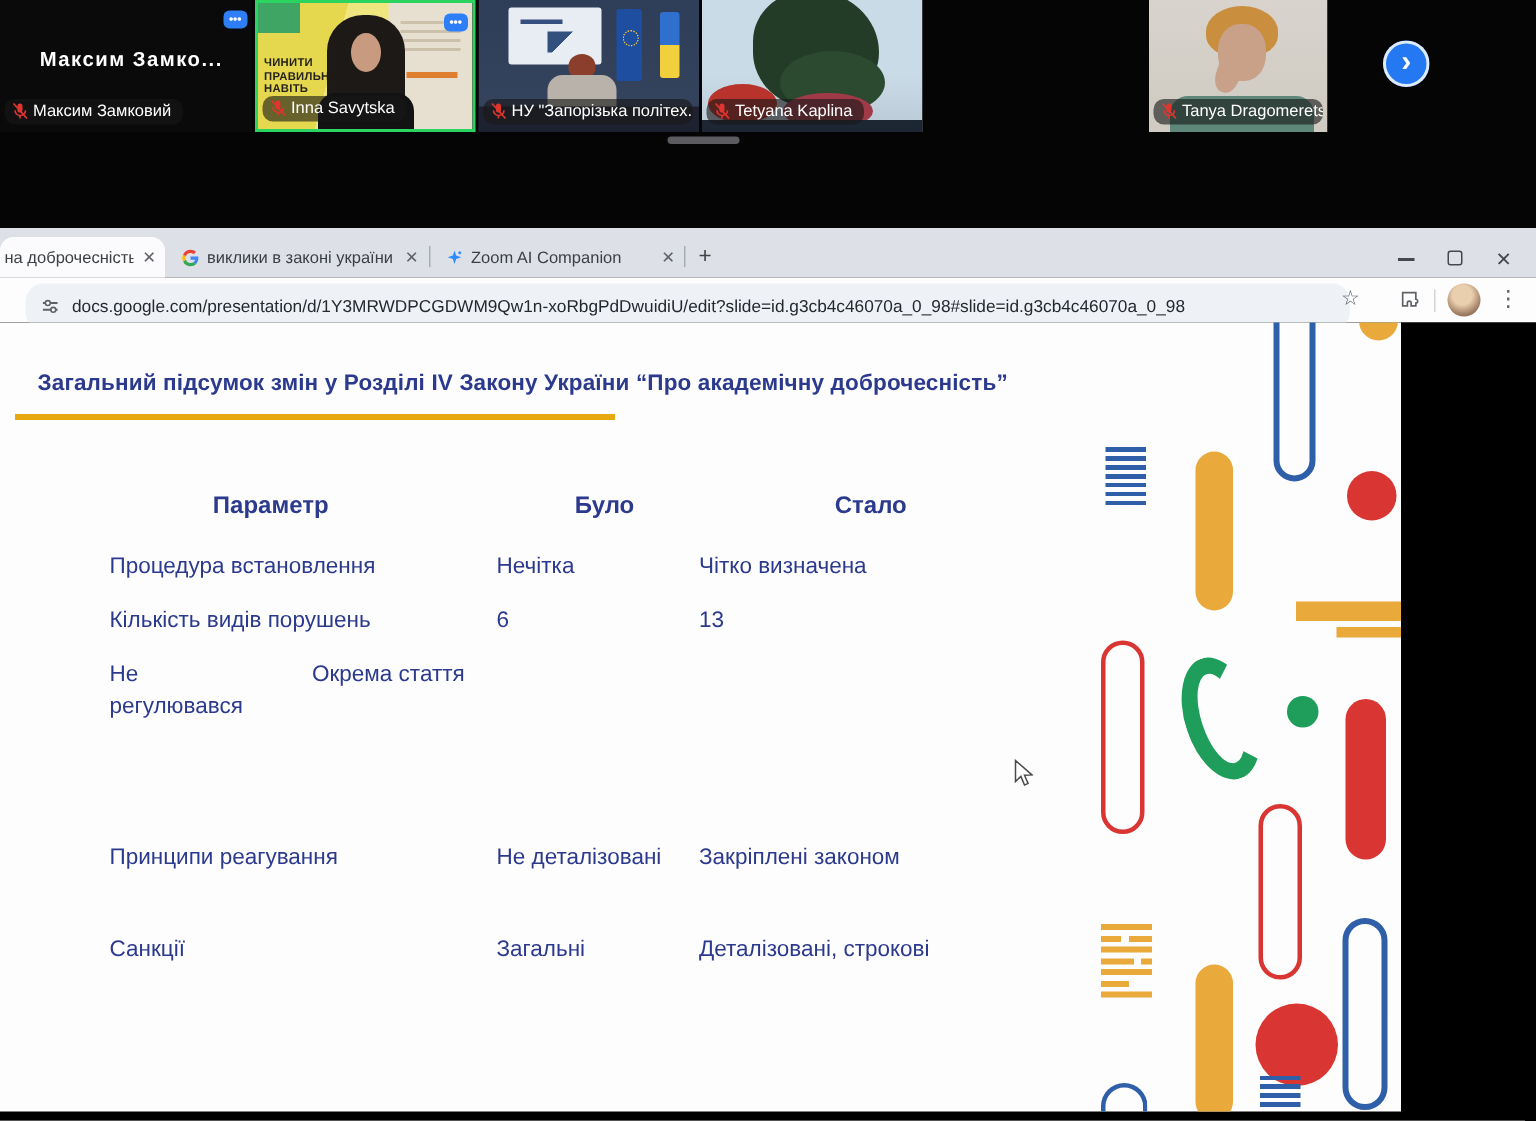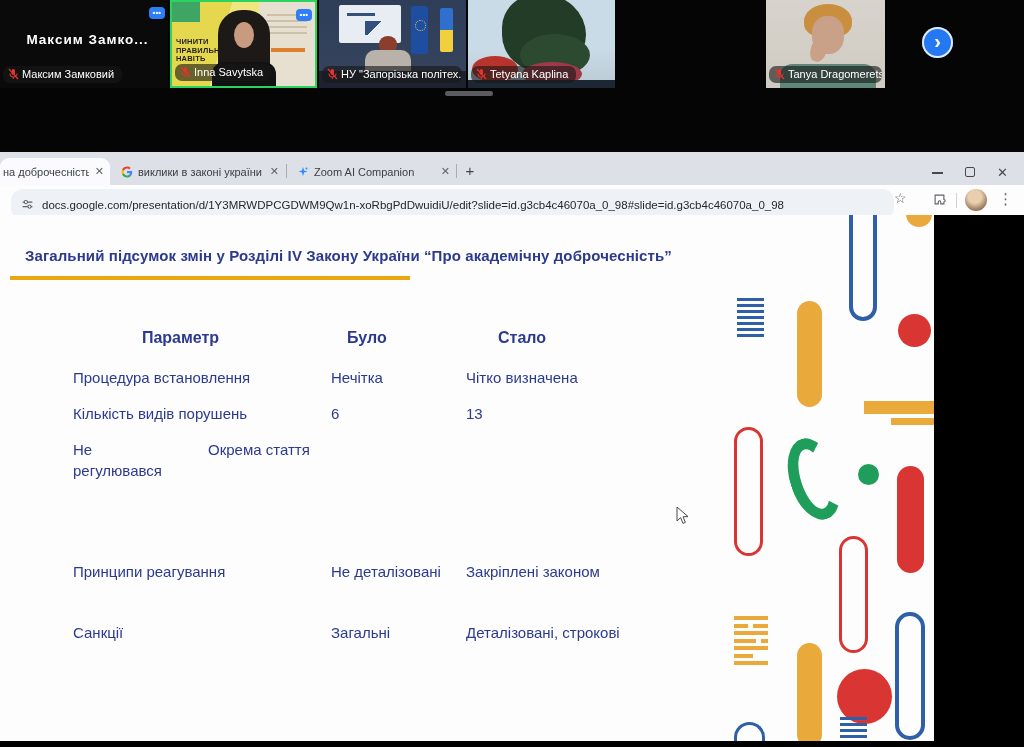--- a/index.html
+++ b/index.html
@@ -94,41 +94,41 @@
   .tab .title{white-space:nowrap; overflow:hidden; flex:1 1 auto;}
   .tab .x{flex:0 0 auto; font-size:11px; color:#5f6368; padding:0 6px;}
   .tab.active{background:#fbfbfd; border-radius:9px 9px 0 0;}
   .tabsep{position:absolute; bottom:7px; width:1px; height:14px; background:#a6adb5;}
   .newtab{position:absolute; left:460px; bottom:4px; width:20px; height:20px; text-align:center;
           line-height:19px; font-size:15px; color:#444; }
   .wmin{position:absolute; left:932px; top:20px; width:11px; height:1.5px; background:#45494e;}
   .wrest{position:absolute; left:965px; top:15px; width:10px; height:10px; border:1.4px solid #45494e; border-radius:2px;}
   .wclose{position:absolute; left:997px; top:13px; font-size:13px; color:#45494e;}
   .toolbar{position:absolute; top:33px; left:0; width:1024px; height:30px; background:#fdfdfe;}
-  .omnibox{position:absolute; left:11px; top:4px; width:883px; height:31px; border-radius:12px;
+  .omnibox{position:absolute; left:17px; top:4px; width:883px; height:31px; border-radius:12px;
            background:#eef1f6; display:flex; align-items:center; overflow:hidden;}
   .omnibox .urltext{font-size:11.5px; color:#24292e; white-space:nowrap; overflow:hidden;}
   .siteicon{margin:0 8px 0 10px; flex:0 0 auto;}
   .tbicon{position:absolute; top:5px; font-size:14px; color:#5f6368;}
   .avatar{position:absolute; left:965px; top:4px; width:22px; height:22px; border-radius:50%;
           background:radial-gradient(circle at 45% 35%, #e9cfae 35%, #9c7a60 70%, #6b543f);}
   .tbdiv{position:absolute; left:956px; top:8px; width:1px; height:15px; background:#d0d4d9;}
 
   
   .page{position:absolute; top:215px; left:0; width:1024px; height:532px; background:#000;}
   .slide{position:absolute; top:0; left:0; width:934px; height:526px; background:#fdfdfd; overflow:hidden;}
   .stitle{position:absolute; left:25px; top:32px; width:690px; font-size:15px; font-weight:bold;
           color:#2c3a8e; letter-spacing:.1px;}
   .underline{position:absolute; left:10px; top:61px; width:400px; height:4px; background:#e8a812;}
   .trow{position:absolute; left:73px; width:590px; display:flex; color:#2c3a8e; font-size:15px; line-height:21px;}
   .trow .c1{width:215px; margin-right:43px;}
   .trow .c2{width:112px; margin-right:23px;}
   .trow .c3{width:165px;}
   .thead{font-weight:bold; font-size:16px;gap:16px;}
-  .thead .c1,.thead .c2,.thead .c3{}
+  .thead .c1,.thead .c2,.thead .c3{text-align:center;}
   .thead .c1{text-align:center;}
 
   
   .shape{position:absolute;}
   .bluelines1{left:737px; top:83px; width:27px; height:40px;
               background:repeating-linear-gradient(#2e5fa8 0 3px, transparent 3px 6px);}
   .ypill1{left:797px; top:86px; width:25px; height:106px; background:#e9a93b; border-radius:13px;}
   .bpillo1{left:849px; top:-22px; width:28px; height:128px; border:4px solid #2e5fa8; border-radius:16px;}
   .ytopcirc{left:906px; top:-14px; width:26px; height:26px; background:#e9a93b; border-radius:50%;}
   .rcirc1{left:898px; top:99px; width:33px; height:33px; background:#d93633; border-radius:50%;}

